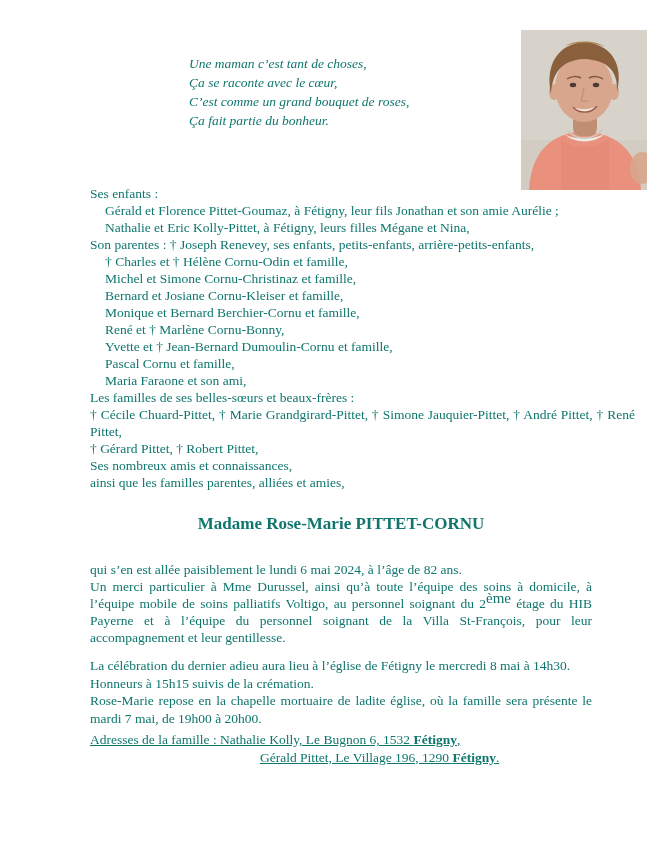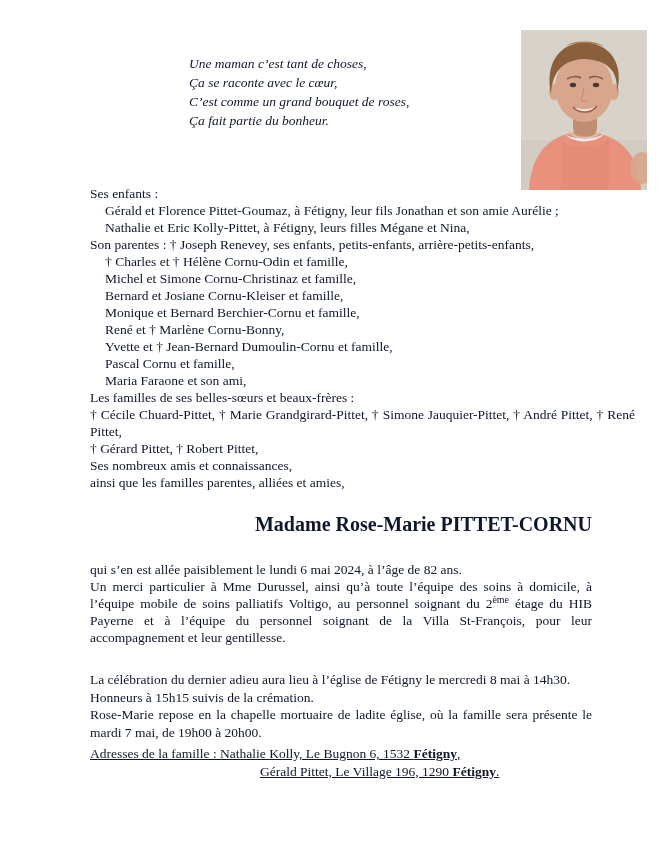--- a/index.html
+++ b/index.html
@@ -1,36 +1,36 @@
 <!DOCTYPE html>
 <html><head>
 <meta charset="utf-8">
 <style>
   html,body{margin:0;padding:0;background:#ffffff;}
   .page{
     position:relative;
     width:671px;height:842px;
     background:#ffffff;
-    color:#0f172a;
+    color:#0f766e;
     font-family:"Liberation Serif","DejaVu Serif",serif;
     font-size:13.5px;
     overflow:hidden;
   }
   .text-col{position:absolute;left:90px;top:0;width:502px;}
   .poem{margin-top:54px;margin-left:99px;font-style:italic;line-height:19px;}
   .family{margin-top:55px;width:545px;line-height:17px;text-align:justify;}
   .family .indent{padding-left:15px;}
   .deceased-title{
     margin-top:22px;width:502px;
-    text-align:right;font-weight:bold;font-size:20px;line-height:22px;
+    text-align:center;font-weight:bold;font-size:17px;line-height:22px;
   }
   .death-note{margin-top:26px;line-height:17px;}
   .thanks{margin:0;line-height:17px;text-align:justify;}
-  .thanks .sup{font-size:10px;vertical-align:super;line-height:0;}
-  .funeral{margin-top:25px;line-height:17.5px;text-align:justify;}
+  .thanks .sup{font-size:15px;vertical-align:super;line-height:0;}
+  .funeral{margin-top:11px;line-height:17.5px;text-align:justify;}
   .addresses{margin-top:4px;line-height:17.5px;text-decoration:underline;}
   .addresses .addr2{padding-left:170px;}
   .photo{position:absolute;left:521px;top:30px;width:126px;height:160px;}
 </style>
 </head>
 <body>
 
 <div class="page">
 
   <div class="photo">

